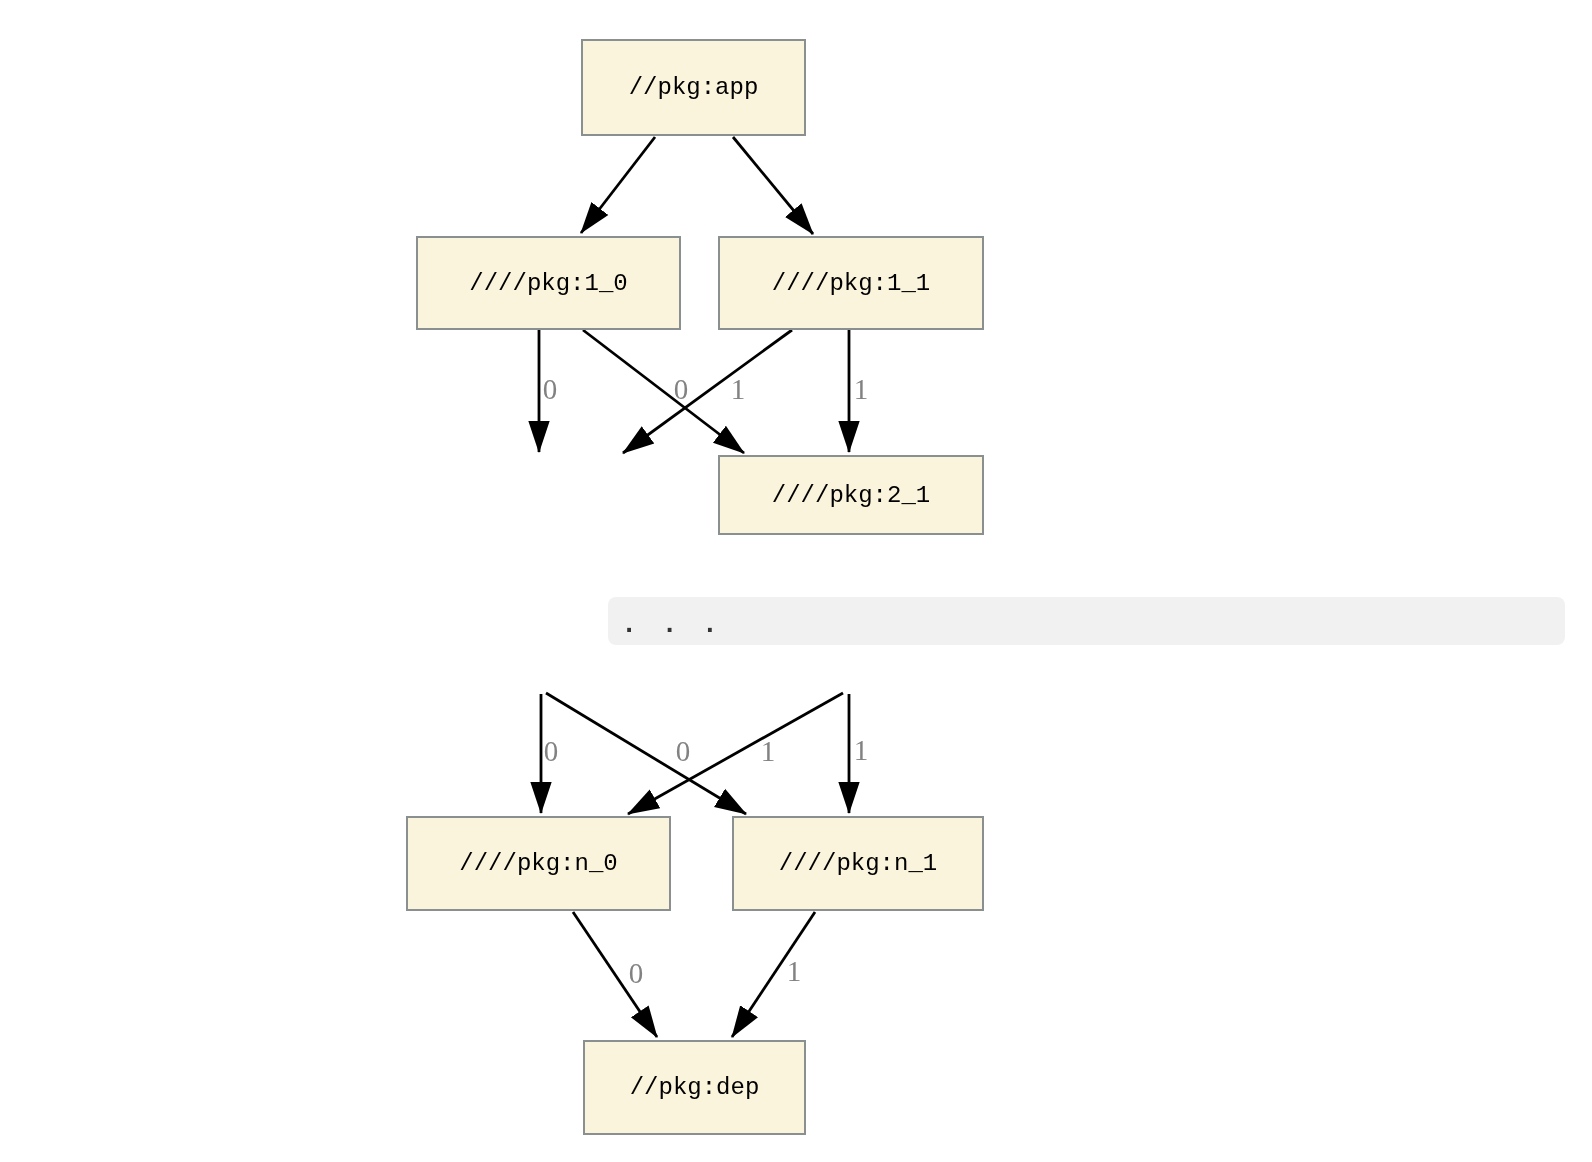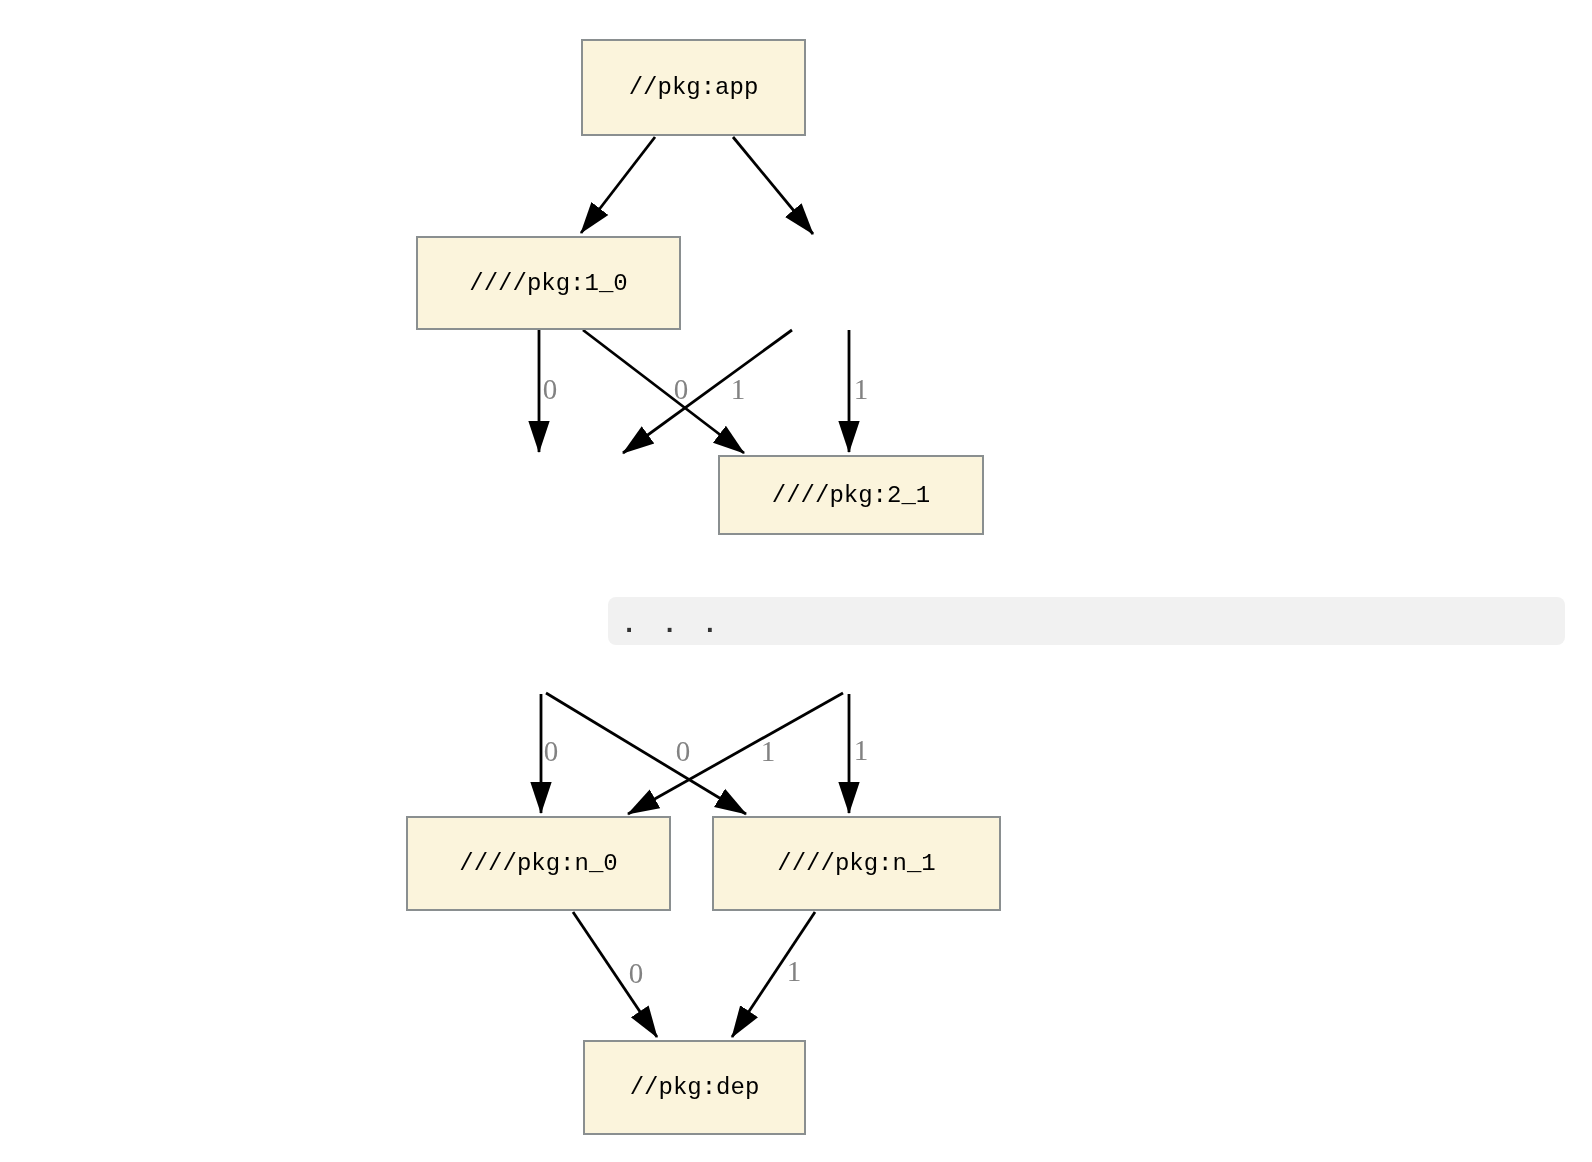--- a/index.html
+++ b/index.html
@@ -29,21 +29,21 @@
     font-size: 24px;
     letter-spacing: 0px;
     color: #000000;
   }
   .node-app  { left: 581px; top:  39px; width: 225px; height: 97px; }
   .node-1_0  { left: 406px; top: 236px; width: 265px; height: 94px; margin-left: 10px; }
   .node-1_1  { left: 718px; top: 236px; width: 266px; height: 94px; }
   .node-2_0  { left: 406px; top: 455px; width: 265px; height: 94px; }
   .node-2_1  { left: 718px; top: 455px; width: 266px; height: 80px; }
   .node-n_0  { left: 406px; top: 816px; width: 265px; height: 95px; text-align: right; }
-  .node-n_1  { left: 712px; top: 816px; width: 289px; height: 95px; }
+  .node-n_1  { left: 732px; top: 816px; width: 252px; height: 95px; }
   .node-dep  { left: 583px; top: 1040px; width: 223px; height: 95px; text-align: center; }
   .elabel {
     position: absolute;
     font-family: "Liberation Serif", serif;
     font-size: 29px;
     color: #828282;
     transform: translate(-50%, -50%);
     white-space: nowrap;
   }
   .band {
@@ -91,20 +91,23 @@
       <line x1="815" y1="912" x2="732" y2="1037" marker-end="url(#arrow)"></line>
     </g>
   </svg>
 
   <div class="node node-app">
     <span>//pkg:app</span>
   </div>
   <div class="node node-1_0">
     <span>////pkg:1_0</span>
   </div>
+  <div class="node node-1_1">
+    <span>////pkg:1_1</span>
+  </div>
   <div class="node node-2_1">
     <span>////pkg:2_1</span>
   </div>
   <div class="node node-n_0">
     <span>////pkg:n_0</span>
   </div>
   <div class="node node-n_1">
     <span>////pkg:n_1</span>
   </div>
   <div class="node node-dep">

